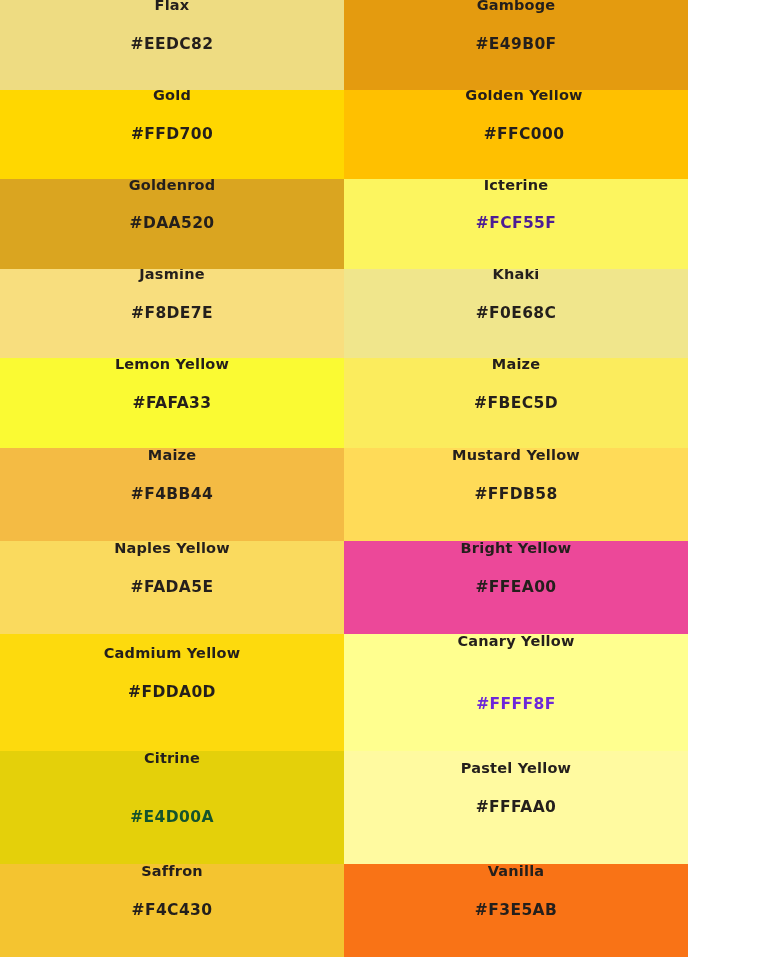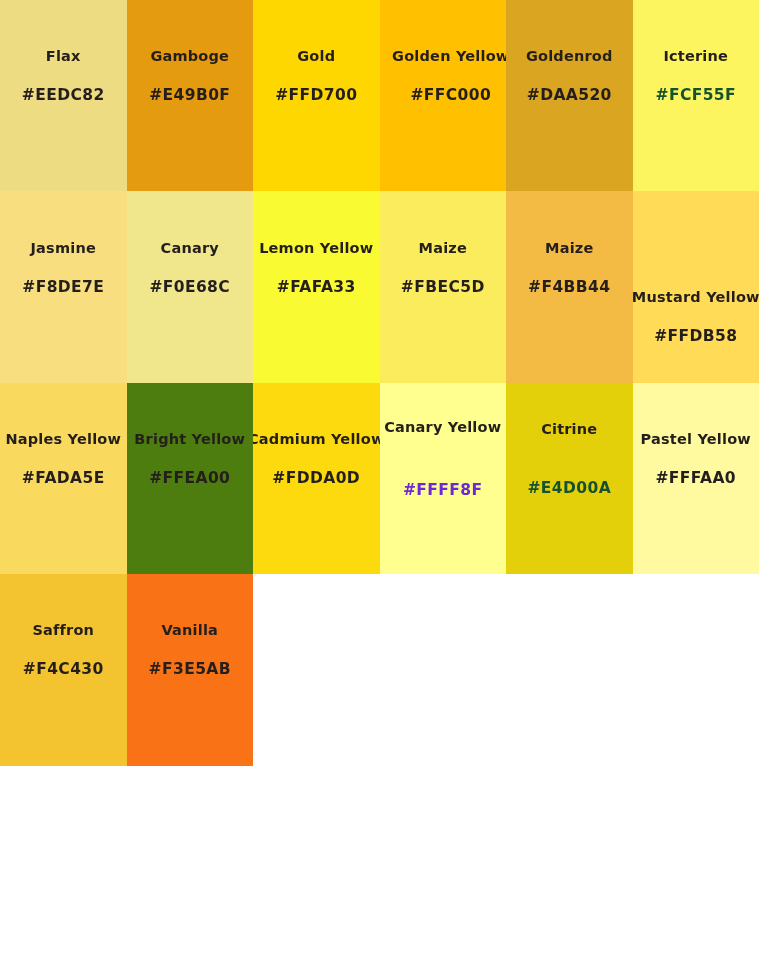--- a/index.html
+++ b/index.html
@@ -6,24 +6,24 @@
   html, body {
     margin: 0;
     padding: 0;
     width: 768px;
     height: 957px;
     overflow: hidden;
     background: #ffffff;
   }
 
   #palette-grid {
-    width: 759px;
+    width: 688px;
     height: 957px;
     display: grid;
-    grid-template-columns: repeat(6, 1fr);
+    grid-template-columns: repeat(2, 1fr);
     grid-template-rows: repeat(5, 1fr);
     gap: 0;
   }
 
   .swatch {
     position: relative;
     display: flex;
     flex-direction: column;
     align-items: center;
     justify-content: center;
@@ -73,28 +73,28 @@
     <div class="swatch" style="background-color: rgb(255, 192, 0); padding-left: 16px;">
       <div class="swatch-name" style="color: rgb(36, 31, 28);">Golden Yellow</div>
       <div class="swatch-hex" style="color: rgb(36, 31, 28);">#FFC000</div>
     </div>
     <div class="swatch" style="background-color: rgb(218, 165, 32);">
       <div class="swatch-name" style="color: rgb(36, 31, 28);">Goldenrod</div>
       <div class="swatch-hex" style="color: rgb(36, 31, 28);">#DAA520</div>
     </div>
     <div class="swatch" style="background-color: rgb(252, 245, 95);">
       <div class="swatch-name" style="color: rgb(36, 31, 28);">Icterine</div>
-      <div class="swatch-hex" style="color: #14532d;">#FCF55F</div>
+      <div class="swatch-hex" style="color: #4c1d95;">#FCF55F</div>
     </div>
     <div class="swatch" style="background-color: rgb(248, 222, 126);">
       <div class="swatch-name" style="color: rgb(36, 31, 28);">Jasmine</div>
       <div class="swatch-hex" style="color: rgb(36, 31, 28);">#F8DE7E</div>
     </div>
     <div class="swatch" style="background-color: rgb(240, 230, 140);">
-      <div class="swatch-name" style="color: rgb(36, 31, 28);">Canary</div>
+      <div class="swatch-name" style="color: rgb(36, 31, 28);">Khaki</div>
       <div class="swatch-hex" style="color: rgb(36, 31, 28);">#F0E68C</div>
     </div>
     <div class="swatch" style="background-color: rgb(250, 250, 51);">
       <div class="swatch-name" style="color: rgb(36, 31, 28);">Lemon Yellow</div>
       <div class="swatch-hex" style="color: rgb(36, 31, 28);">#FAFA33</div>
     </div>
     <div class="swatch" style="background-color: rgb(251, 236, 93);">
       <div class="swatch-name" style="color: rgb(36, 31, 28);">Maize</div>
       <div class="swatch-hex" style="color: rgb(36, 31, 28);">#FBEC5D</div>
     </div>
@@ -103,21 +103,21 @@
       <div class="swatch-hex" style="color: rgb(36, 31, 28);">#F4BB44</div>
     </div>
     <div class="swatch" style="background-color: rgb(255, 219, 88); justify-content: flex-end;">
       <div class="swatch-name" style="color: rgb(36, 31, 28);">Mustard Yellow</div>
       <div class="swatch-hex" style="color: rgb(36, 31, 28);">#FFDB58</div>
     </div>
     <div class="swatch" style="background-color: rgb(250, 218, 94);">
       <div class="swatch-name" style="color: rgb(36, 31, 28);">Naples Yellow</div>
       <div class="swatch-hex" style="color: rgb(36, 31, 28);">#FADA5E</div>
     </div>
-    <div class="swatch" style="background-color: #4d7c0f;">
+    <div class="swatch" style="background-color: #ec4899;">
       <div class="swatch-name" style="color: rgb(36, 31, 28);">Bright Yellow</div>
       <div class="swatch-hex" style="color: rgb(36, 31, 28);">#FFEA00</div>
     </div>
     <div class="swatch" style="background-color: rgb(253, 218, 13);">
       <div class="swatch-name" style="color: rgb(36, 31, 28);">Cadmium Yellow</div>
       <div class="swatch-hex" style="color: rgb(36, 31, 28);">#FDDA0D</div>
     </div>
     <div class="swatch" style="background-color: rgb(255, 255, 143);">
       <div class="swatch-name" style="color: rgb(36, 31, 28);">Canary Yellow</div>
       <div class="swatch-hex" style="color: #6d28d9; margin-top: 24px;">#FFFF8F</div>

